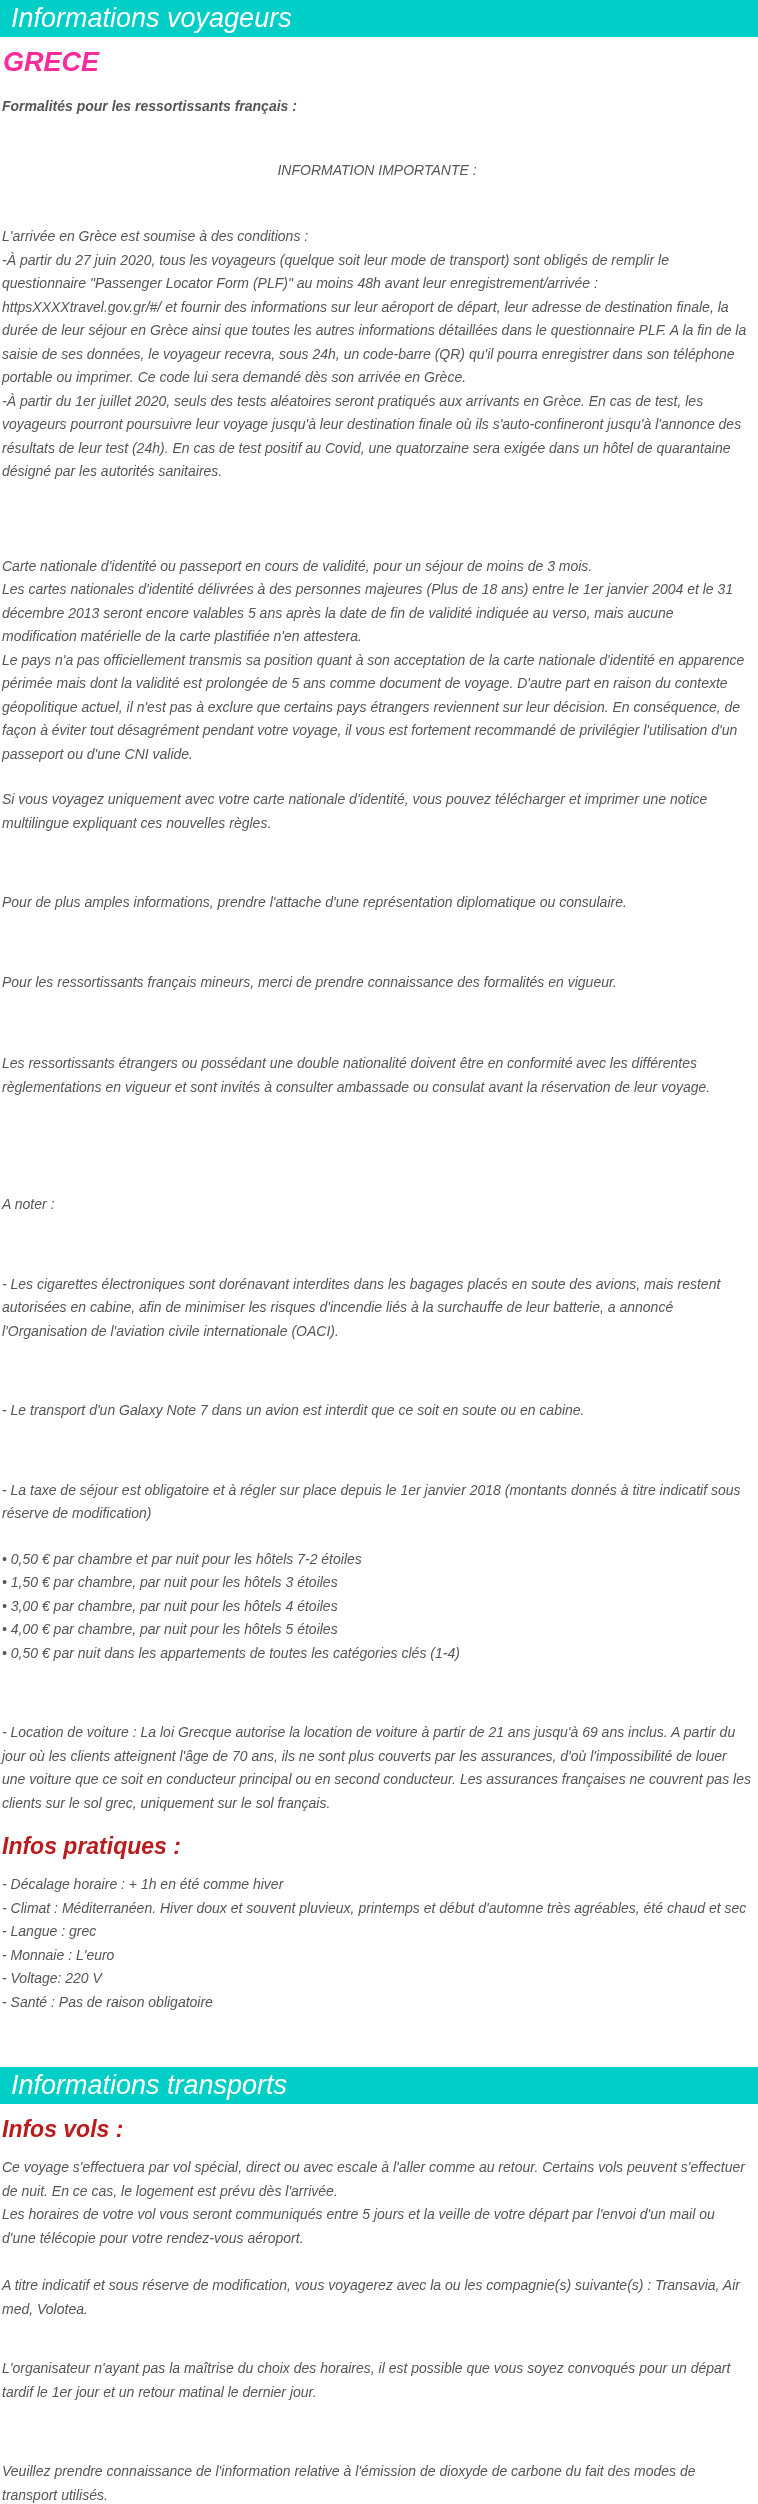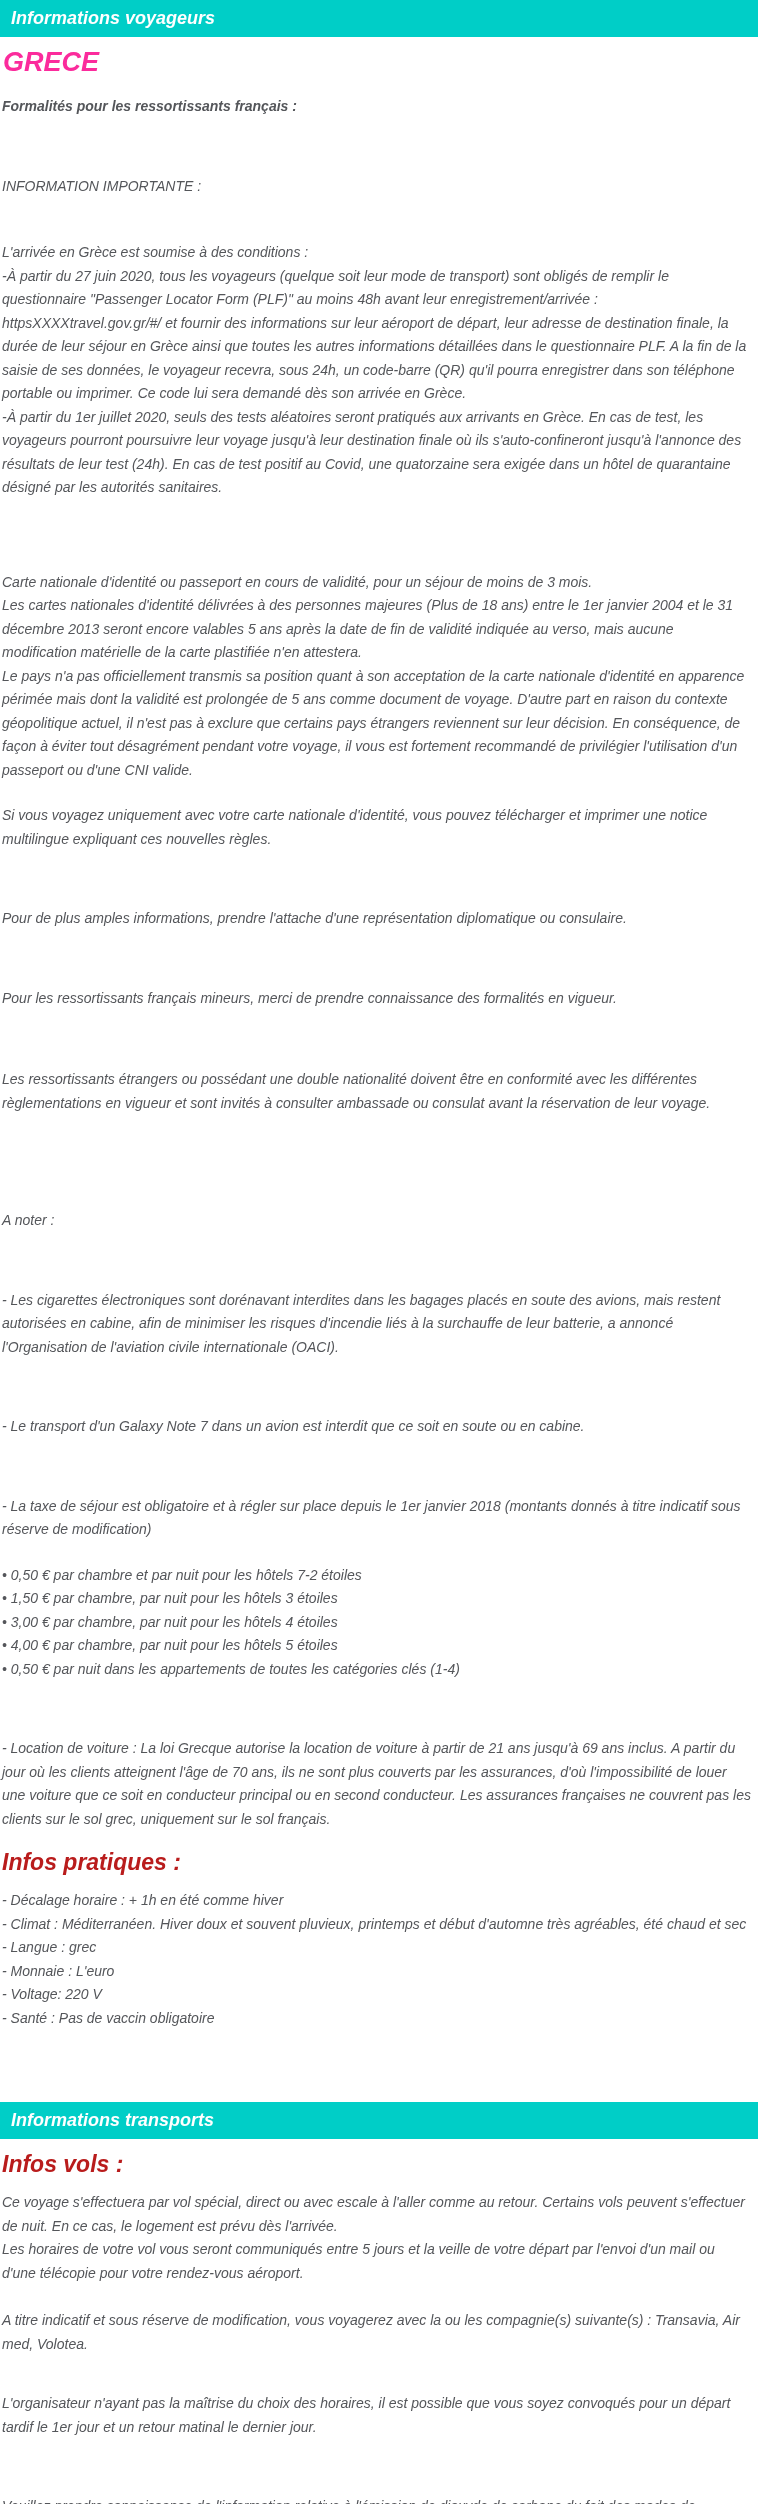--- a/index.html
+++ b/index.html
@@ -16,22 +16,22 @@
   .bar {
     background: #00CEC7;
     height: 37px;
     display: flex;
     align-items: center;
     padding-left: 11px;
     box-sizing: border-box;
   }
   .bar-title {
     color: #ffffff;
-    font-weight: bold;
-    font-size: 18px;
+    font-weight: normal;
+    font-size: 27px;
     letter-spacing: 0px;
   }
   .country-title {
     color: #FB2B9C;
     font-weight: bold;
     font-size: 27px;
     line-height: 30px;
     margin: 10px 6px 0 3px;
   }
   .sub-heading {
@@ -47,22 +47,22 @@
     margin: 0 6px 0 2px;
     white-space: pre-line;
   }
   .mt12 { margin-top: 12px; }
   .mt18 { margin-top: 18px; font-weight: bold; }
   .mt22 { margin-top: 22px; }
   .mt24 { margin-top: 24px; }
   .mt26 { margin-top: 36px; }
   .mt41 { margin-top: 58px; }
   .mt43 { margin-top: 43px; }
-  .mt52 { margin-top: 56px; }
-  .mt53 { margin-top: 72px; }
+  .mt52 { margin-top: 40px; text-align: center; }
+  .mt53 { margin-top: 53px; }
   .mt56 { margin-top: 56px; }
   .mt71 { margin-top: 71px; }
   .mt94 { margin-top: 94px; }
   .bottom-pad { height: 20px; }
 </style>
 </head>
 <body>
 
 <div>
   <div class="bar">
@@ -110,21 +110,21 @@
   <div class="para mt56">- Location de voiture :  La loi Grecque autorise la location de voiture à partir de 21 ans jusqu'à 69 ans inclus. A partir du jour où les clients atteignent l'âge de 70 ans, ils ne sont plus couverts par les assurances, d'où l'impossibilité de louer une voiture que ce soit en conducteur principal ou en second conducteur. Les assurances françaises ne couvrent pas les clients sur le sol grec, uniquement sur le sol français.</div>
 
   <div class="sub-heading">Infos pratiques :</div>
 
   <div class="mt12">
     <div class="para">- Décalage horaire : + 1h en été comme hiver</div>
     <div class="para">- Climat : Méditerranéen. Hiver doux et souvent pluvieux, printemps et début d'automne très agréables, été chaud et sec</div>
     <div class="para">- Langue : grec</div>
     <div class="para">- Monnaie : L'euro</div>
     <div class="para">- Voltage: 220 V</div>
-    <div class="para">- Santé : Pas de vaccin obligatoire</div>
+    <div class="para">- Santé : Pas de raison obligatoire</div>
   </div>
 </div>
 
 <div>
   <div class="bar mt53">
     <span class="bar-title">Informations transports</span>
   </div>
 
   <div class="sub-heading" style="margin-top:10px;">Infos vols :</div>
 

